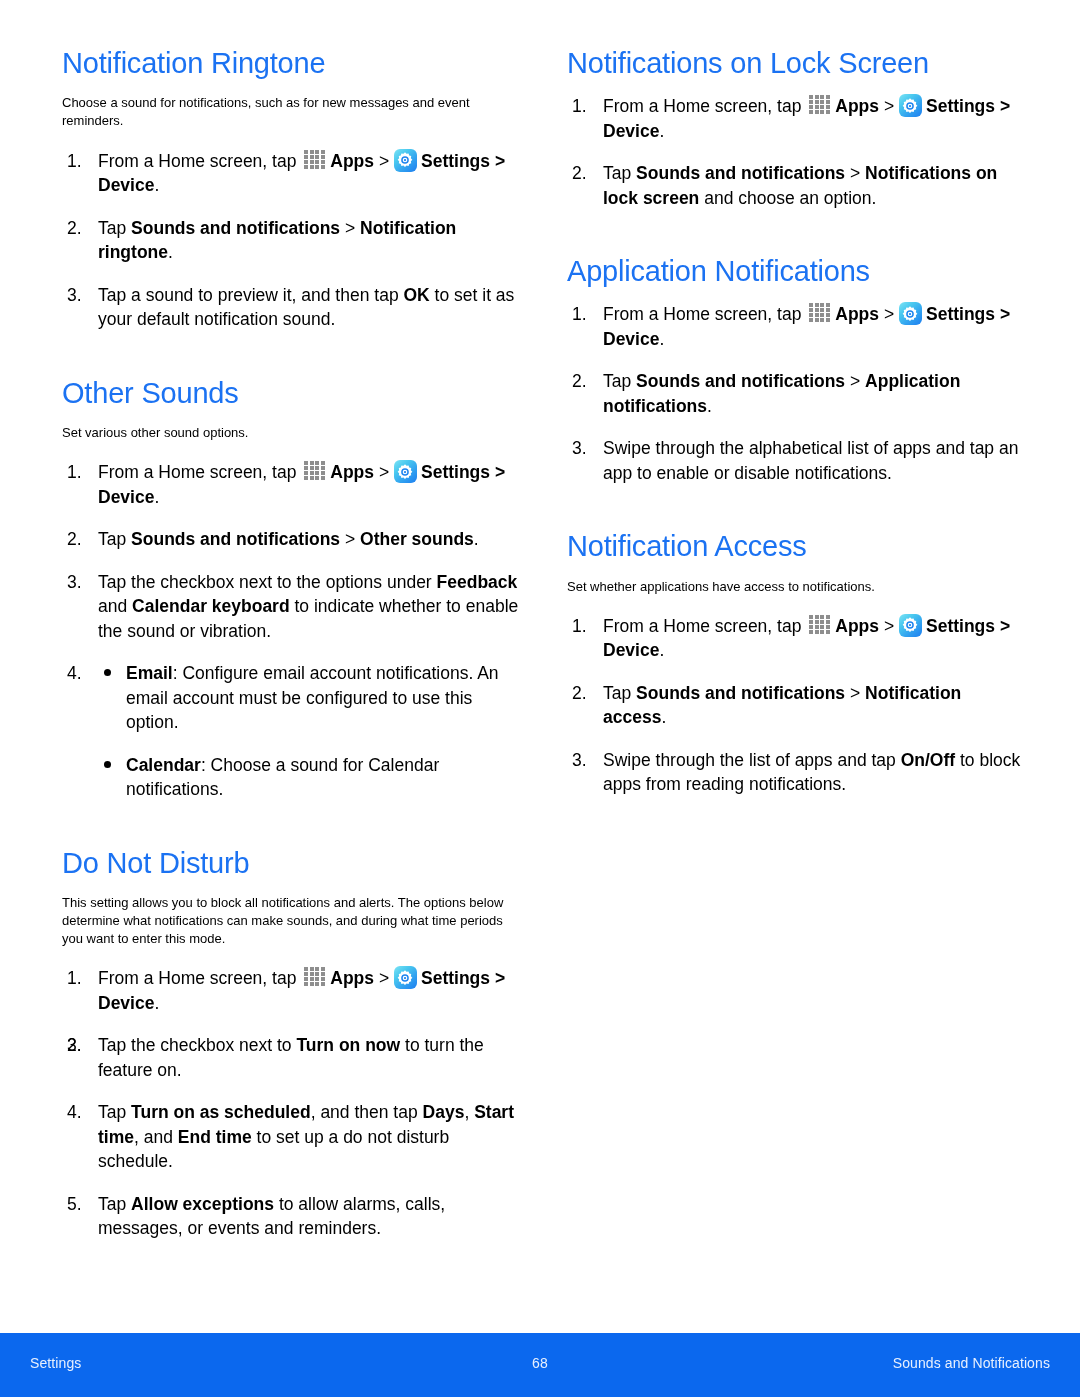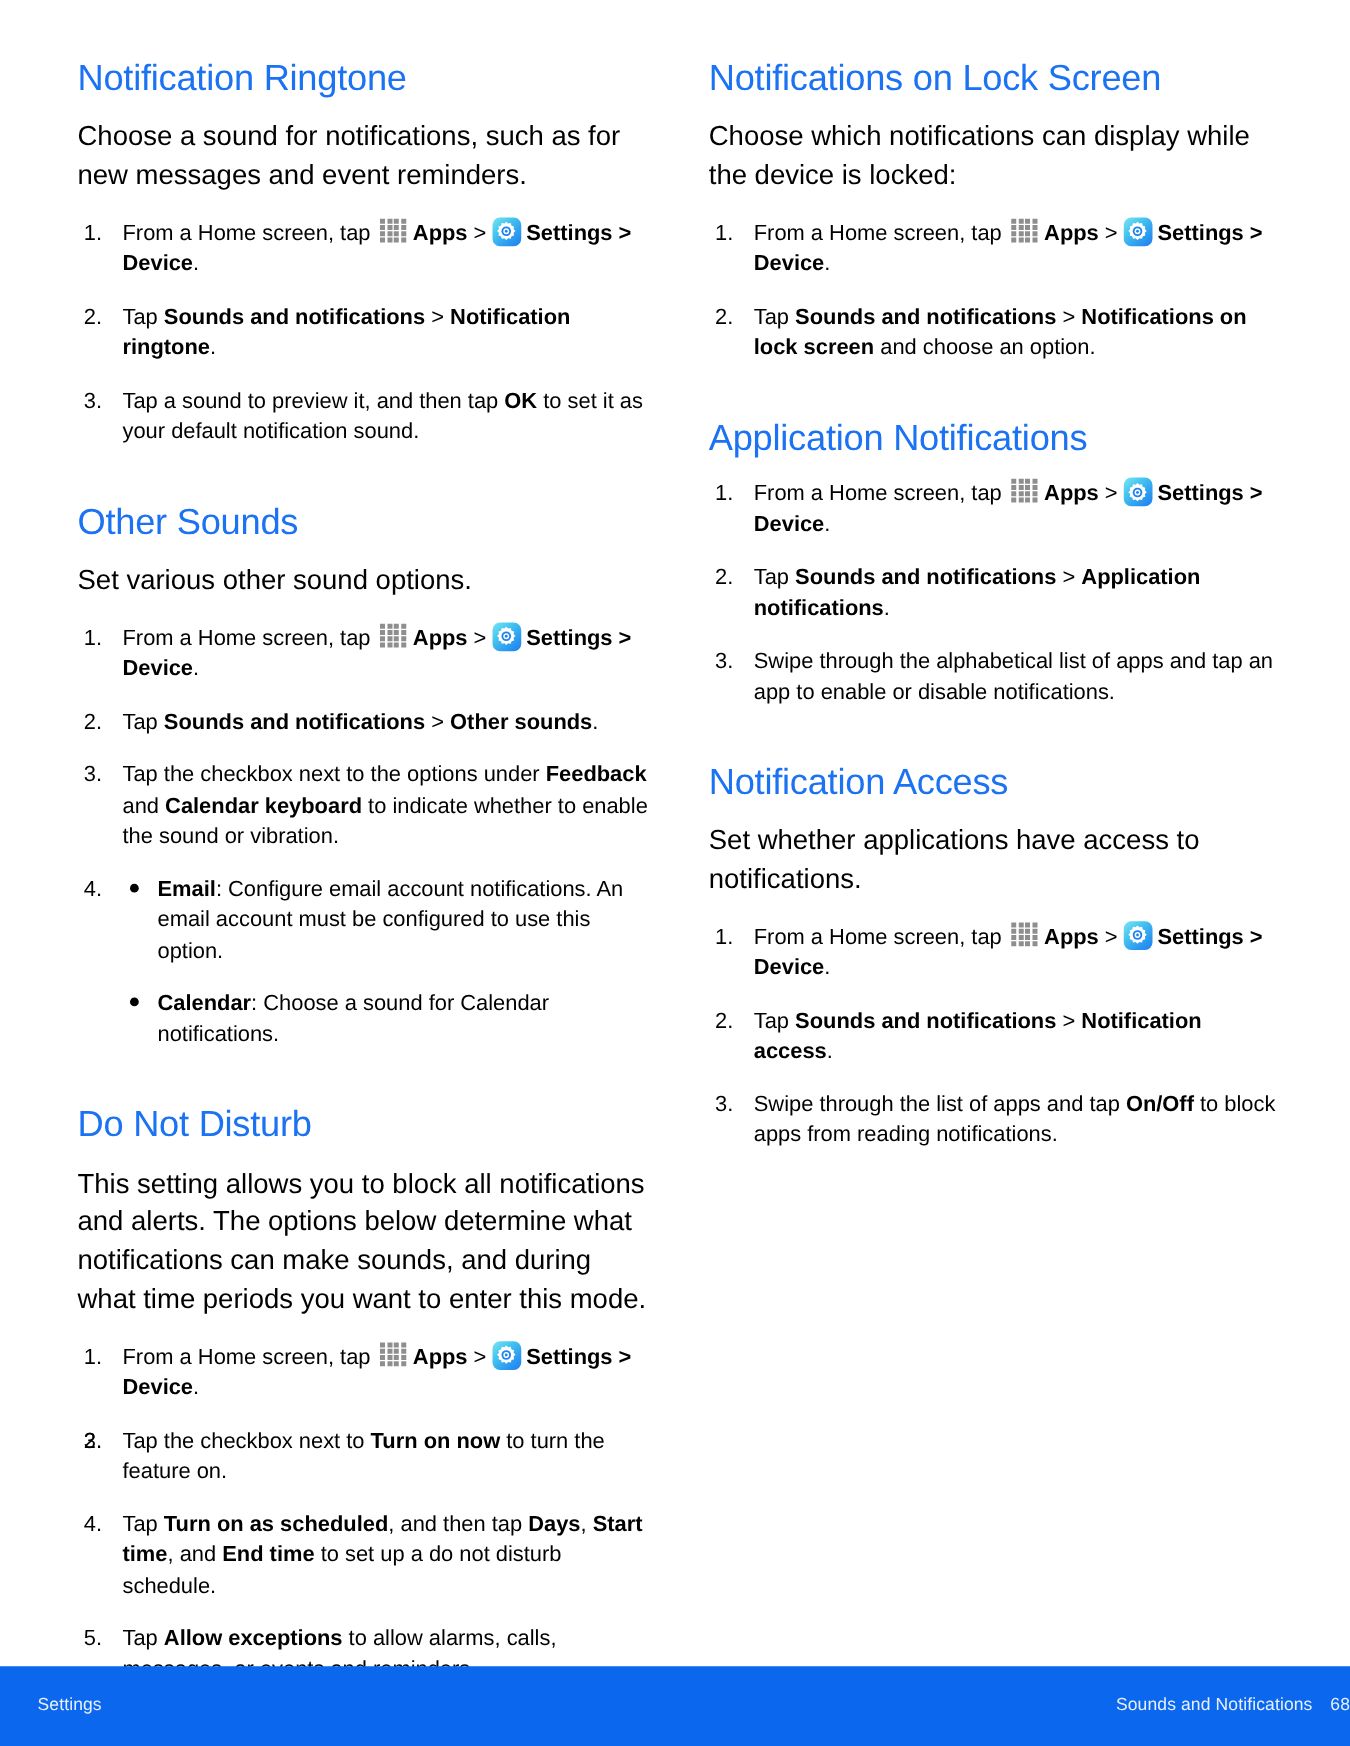--- a/index.html
+++ b/index.html
@@ -28,21 +28,21 @@
     color:#1b72f2;
     font-size:29px;
     font-weight:400;
     line-height:1.18;
     letter-spacing:-0.2px;
     margin:0 0 14px 0;
   }
   .col > h2.section-title.spaced { margin-top:44px; }
 
   p.intro {
-    font-size:22px;
+    font-size:13px;
     line-height:1.40;
     color:#000;
     margin:12px 0 18px 0;
   }
 
   ol.steps {
     list-style:none;
     margin:0;
     padding:0;
   }
@@ -121,21 +121,21 @@
   }
   .footer .ft {
     position:absolute;
     top:22px;
     font-size:14px;
     color:#e8f0fe;
     font-family:"Liberation Sans", sans-serif;
     letter-spacing:0.1px;
   }
   .footer .ft.left  { left:30px; }
-  .footer .ft.center{ left:0; width:1080px; text-align:right; }
+  .footer .ft.center{ left:0; width:1080px; text-align:center; }
   .footer .ft.right { right:30px; }
 </style>
 </head>
 <body>
 
 <div class="page">
 
   <div class="columns">
     <div class="col" id="left-col">
         <h2 class="section-title">Notification Ringtone</h2>
@@ -176,21 +176,20 @@
                   <circle cx="12" cy="12" r="1.5" fill="#1d84ef"></circle>
                 </svg></span><span class="b">Settings</span><span class="b"> &gt; </span><span class="b">Device</span><span>.</span></span></li>
           <li class="step"><span class="num">2.</span></li>
           <li class="step"><span class="num">3.</span><span><span>Tap the checkbox next to </span><span class="b">Turn on now</span><span> to turn the feature on.</span></span></li>
           <li class="step"><span class="num">4.</span><span><span>Tap </span><span class="b">Turn on as scheduled</span><span>, and then tap </span><span class="b">Days</span><span>, </span><span class="b">Start time</span><span>, and </span><span class="b">End time</span><span> to set up a do not disturb schedule.</span></span></li>
           <li class="step"><span class="num">5.</span><span><span>Tap </span><span class="b">Allow exceptions</span><span> to allow alarms, calls, messages, or events and reminders.</span></span></li>
         </ol>
       </div>
     <div class="col" id="right-col">
         <h2 class="section-title">Notifications on Lock Screen</h2>
-        <p class="intro">Choose which notifications can display while the device is locked:</p>
         <ol class="steps">
           <li class="step"><span class="num">1.</span><span><span>From a Home screen, tap </span><span class="apps-icon"><i style="left: 0px; top: 0px;"></i><i style="left: 5.5px; top: 0px;"></i><i style="left: 11px; top: 0px;"></i><i style="left: 16.5px; top: 0px;"></i><i style="left: 0px; top: 5px;"></i><i style="left: 5.5px; top: 5px;"></i><i style="left: 11px; top: 5px;"></i><i style="left: 16.5px; top: 5px;"></i><i style="left: 0px; top: 10px;"></i><i style="left: 5.5px; top: 10px;"></i><i style="left: 11px; top: 10px;"></i><i style="left: 16.5px; top: 10px;"></i><i style="left: 0px; top: 15px;"></i><i style="left: 5.5px; top: 15px;"></i><i style="left: 11px; top: 15px;"></i><i style="left: 16.5px; top: 15px;"></i></span><span class="b">Apps</span><span> &gt; </span><span class="settings-icon"><svg width="18" height="18" viewBox="0 0 24 24">
                   <path fill="#ffffff" d="M12 1.8l2.0 2.0 2.8-.5.8 2.7 2.7.8-.5 2.8 2.0 2.0-2.0 2.0.5 2.8-2.7.8-.8 2.7-2.8-.5-2.0 2.0-2.0-2.0-2.8.5-.8-2.7-2.7-.8.5-2.8-2.0-2.0 2.0-2.0-.5-2.8 2.7-.8.8-2.7 2.8.5z"></path>
                   <circle cx="12" cy="12" r="5.1" fill="#1d84ef"></circle>
                   <circle cx="12" cy="12" r="3.1" fill="#ffffff"></circle>
                   <circle cx="12" cy="12" r="1.5" fill="#1d84ef"></circle>
                 </svg></span><span class="b">Settings</span><span class="b"> &gt; </span><span class="b">Device</span><span>.</span></span></li>
           <li class="step"><span class="num">2.</span><span><span>Tap </span><span class="b">Sounds and notifications</span><span> &gt; </span><span class="b">Notifications on lock screen</span><span> and choose an option.</span></span></li>
         </ol>
         <h2 class="section-title spaced">Application Notifications</h2>

